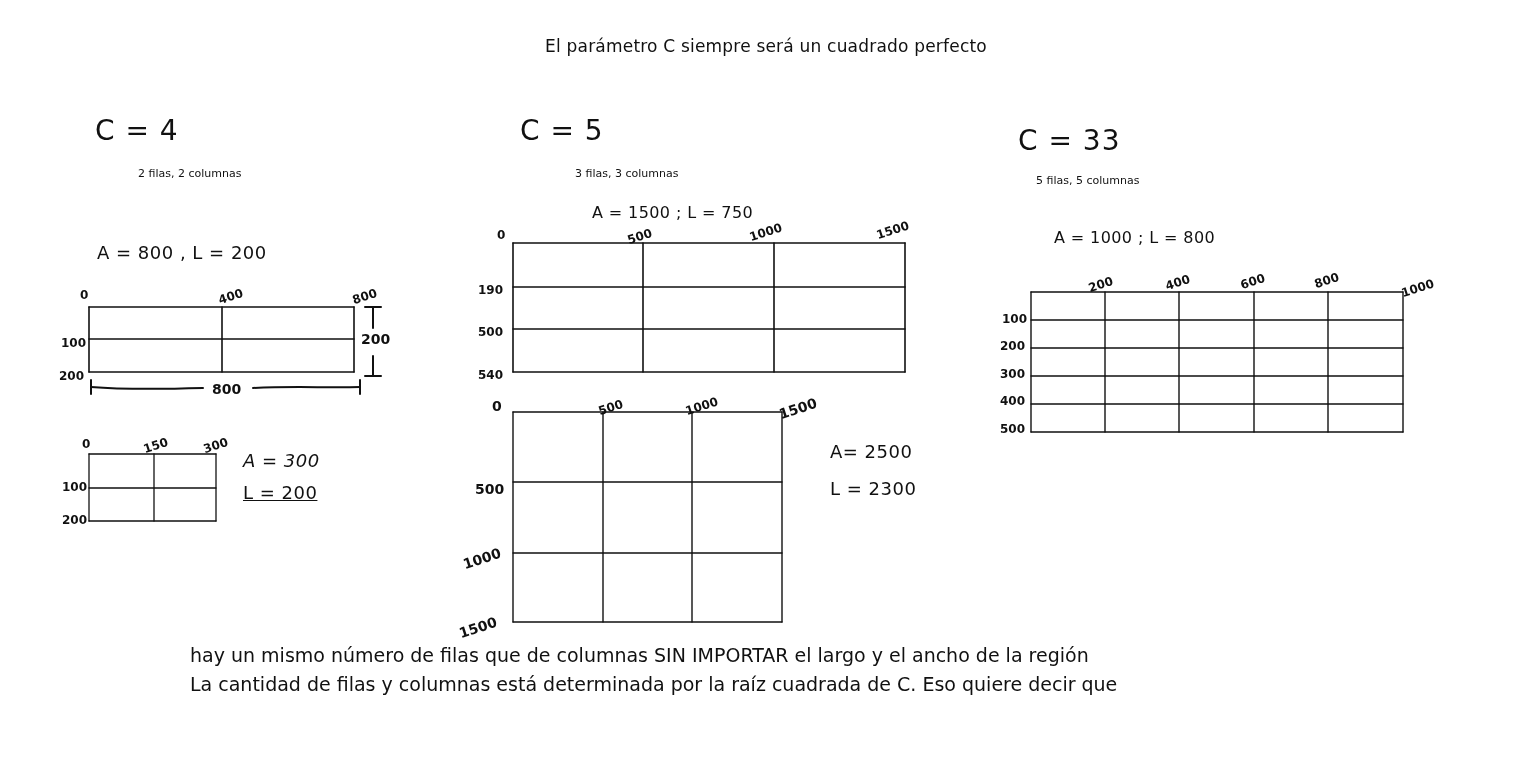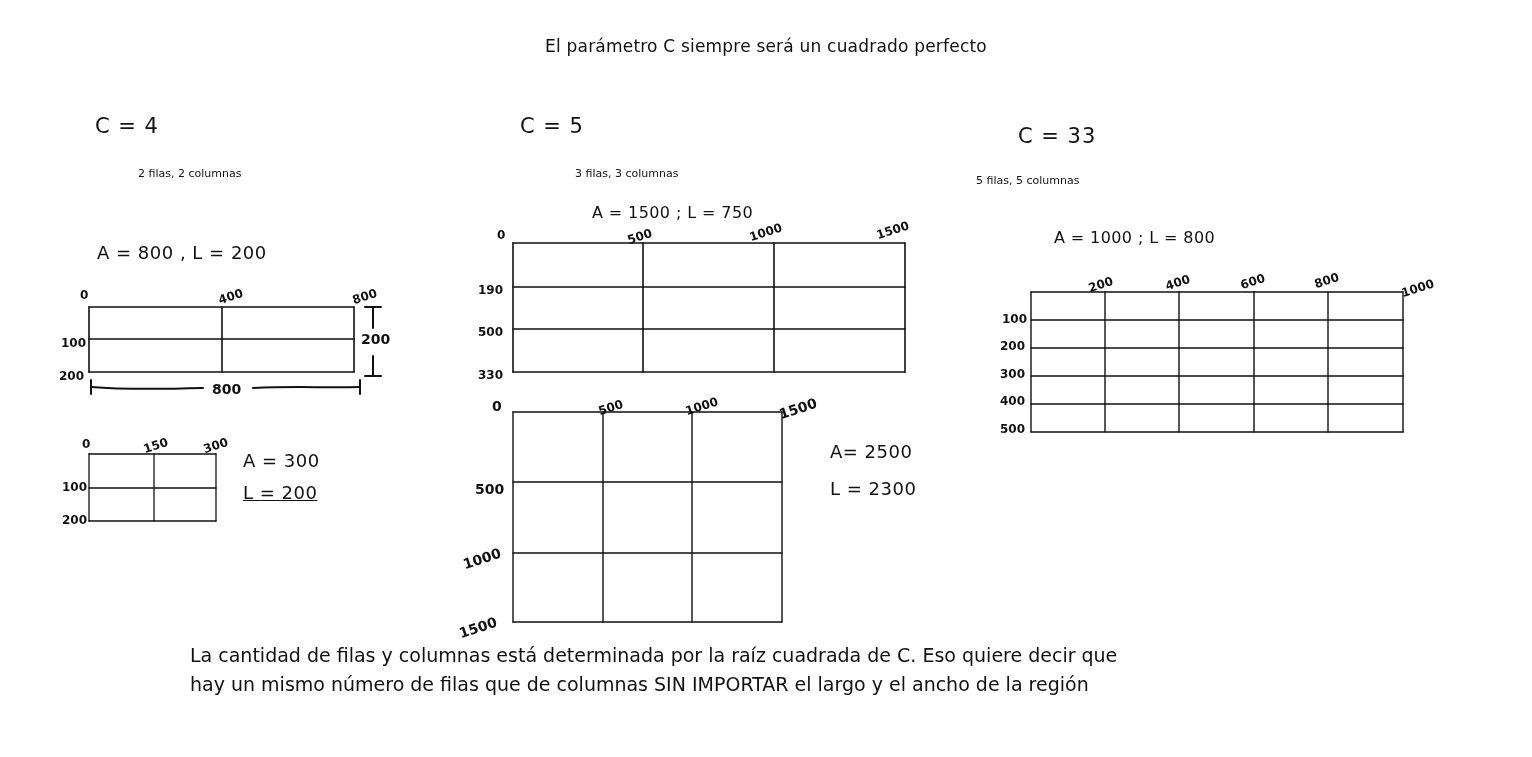--- a/index.html
+++ b/index.html
@@ -19,21 +19,21 @@
 
   .title-top {
     left: 0; top: 36px;
     width: 1532px;
     text-align: center;
     font-size: 17px;
     letter-spacing: 0.2px;
   }
 
   .c-head {
-    font-size: 21px;
+    font-size: 28px;
     letter-spacing: 1px;
   }
   .c-sub {
     font-size: 11px;
   }
   .annot {
     font-size: 18px;
     letter-spacing: 0.5px;
     white-space: nowrap;
   }
@@ -131,21 +131,21 @@
       <path d="M128,2 L128,69"></path>
     </g>
   </svg>
 </div>
 <div class="abs tick" style="left:82px; top:437px;">0</div>
 <div class="abs tick tick-rot" style="left:146px; top:442px;">150</div>
 <div class="abs tick tick-rot" style="left:206px; top:442px;">300</div>
 <div class="abs tick" style="left:62px; top:480px;">100</div>
 <div class="abs tick" style="left:62px; top:513px;">200</div>
 
-<div class="abs annot" style="left:243px; top:450px;">A = 300</div>
+<div class="abs annot" style="left:243px; top:450px;font-style:italic;">A = 300</div>
 <div class="abs annot" style="left:243px; top:482px;text-decoration:underline;">L = 200</div>
 
 <div class="abs c-head" style="left:520px; top:114px;">C = 5</div>
 
 <div class="abs c-sub" style="left:535px; top:167px;margin-left:40px;">3 filas, 3 columnas</div>
 
 <div class="abs annot-sm" style="left:556px; top:203px;">A = 1500 ;  L = 750</div>
 
 <div class="abs" style="left:512px; top:241px;">
   <svg class="grid-svg" width="396" height="134" viewBox="0 0 396 134">
@@ -160,21 +160,21 @@
       <path d="M393,2 L393,131"></path>
     </g>
   </svg>
 </div>
 <div class="abs tick" style="left:497px; top:228px;">0</div>
 <div class="abs tick tick-rot" style="left:630px; top:233px;">500</div>
 <div class="abs tick tick-rot" style="left:752px; top:230px;">1000</div>
 <div class="abs tick tick-rot" style="left:879px; top:228px;">1500</div>
 <div class="abs tick" style="left:478px; top:283px;">190</div>
 <div class="abs tick" style="left:478px; top:325px;">500</div>
-<div class="abs tick" style="left:478px; top:368px;">330</div>
+<div class="abs tick" style="left:478px; top:368px;">540</div>
 
 <div class="abs" style="left:512px; top:410px;">
   <svg class="grid-svg" width="274" height="215" viewBox="0 0 274 215">
     <g stroke="#111" stroke-width="1.4" fill="none" stroke-linecap="round">
       <path d="M1,2 L270,2"></path>
       <path d="M1,72 L270,72"></path>
       <path d="M1,143 L270,143"></path>
       <path d="M1,212 L270,212"></path>
       <path d="M1,2 L1,212"></path>
       <path d="M91,2 L91,212"></path>
@@ -189,21 +189,21 @@
 <div class="abs tick tick-rot" style="left:782px; top:406px; font-size:14px;">1500</div>
 <div class="abs tick" style="left:475px; top:481px; font-size:14px;">500</div>
 <div class="abs tick tick-rot" style="left:466px; top:556px; font-size:14px;">1000</div>
 <div class="abs tick tick-rot" style="left:462px; top:625px; font-size:14px;">1500</div>
 
 <div class="abs annot" style="left:830px; top:441px;">A= 2500</div>
 <div class="abs annot" style="left:830px; top:478px;">L = 2300</div>
 
 <div class="abs c-head" style="left:1018px; top:124px;">C = 33</div>
 
-<div class="abs c-sub" style="left:976px; top:174px;text-align:center;">5 filas, 5 columnas</div>
+<div class="abs c-sub" style="left:1036px; top:174px;text-align:center;">5 filas, 5 columnas</div>
 
 <div class="abs annot-sm" style="left:1018px; top:228px;">A = 1000 ;  L = 800</div>
 
 <div class="abs" style="left:1030px; top:290px;">
   <svg class="grid-svg" width="376" height="145" viewBox="0 0 376 145">
     <g stroke="#111" stroke-width="1.4" fill="none" stroke-linecap="round">
       <path d="M1,2 L373,2"></path>
       <path d="M1,30 L373,30"></path>
       <path d="M1,58 L373,58"></path>
       <path d="M1,86 L373,86"></path>
@@ -224,15 +224,15 @@
 <div class="abs tick tick-rot" style="left:1317px; top:277px;">800</div>
 <div class="abs tick tick-rot" style="left:1404px; top:286px;">1000</div>
 
 <div class="abs tick" style="left:1002px; top:312px;">100</div>
 <div class="abs tick" style="left:1000px; top:339px;">200</div>
 <div class="abs tick" style="left:1000px; top:367px;">300</div>
 <div class="abs tick" style="left:1000px; top:394px;">400</div>
 <div class="abs tick" style="left:1000px; top:422px;">500</div>
 
 <div class="abs bottom-note">
+  <span class="nowrapline">hay un mismo número de filas que de columnas SIN IMPORTAR el largo y el ancho de la región</span>
   <span class="nowrapline">La cantidad de filas y columnas está determinada por la raíz cuadrada de C. Eso quiere decir que</span>
-  <span class="nowrapline">hay un mismo número de filas que de columnas SIN IMPORTAR el largo y el ancho de la región</span>
 </div>
 
 </body></html>

